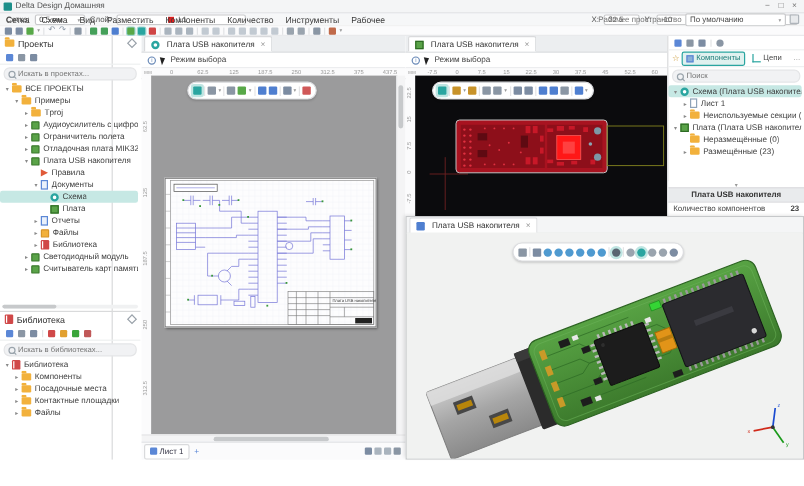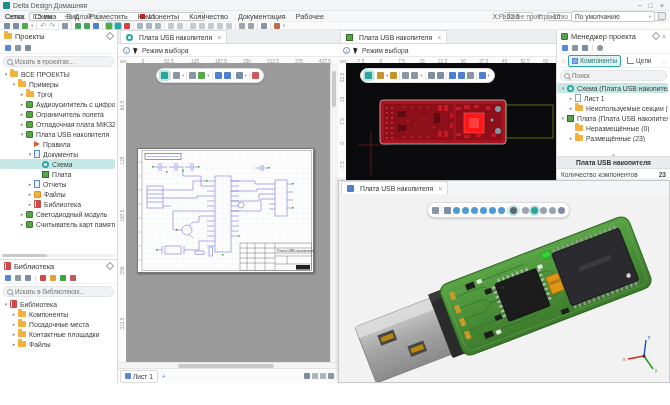--- a/index.html
+++ b/index.html
@@ -14,21 +14,21 @@
   .menubar{left:0;top:11px;width:670px;height:11px;display:flex;align-items:center;font-size:7.2px;color:#3c3c3c;border-bottom:1px solid #f0f0f1;box-sizing:border-box}
   .menubar .mi{padding:0 5px;cursor:default}
   .wslabel{margin-left:auto;color:#777;font-size:6.6px}
   .wssel{width:76px;height:9px;border:1px solid #c9cacc;border-radius:2px;background:#fff;display:flex;align-items:center;padding:0 3px;margin:0 3px;font-size:6.6px;color:#444;justify-content:space-between}
   .toolbar{left:0;top:22px;width:670px;height:8px;display:flex;align-items:center;gap:3px;padding:0 4px;box-sizing:border-box;background:#fbfbfc;border-bottom:1px solid #e9eaec}
   .tbi{width:6px;height:6px;border-radius:1px;flex:none}
   .tbi.hl{box-shadow:0 0 0 1px #9fd6d2;background:#d9efed}
   .tsep{width:1px;height:6px;background:#e2e3e5;flex:none}
   .tbg{font-size:7px;color:#8b98a6;line-height:6px}
   
-  .leftcol{left:0;top:30px;width:118px;height:353px;border-right:1px solid #d9dadb;background:#fff;box-sizing:border-box}
+  .leftcol{left:0;top:30px;width:94px;height:353px;border-right:1px solid #d9dadb;background:#fff;box-sizing:border-box}
   .phead{height:12px;display:flex;align-items:center;padding:0 4px;font-size:7.4px;color:#333}
   .pin{width:4px;height:4px;border:1px solid #9aa2aa;transform:rotate(45deg);margin-left:auto;flex:none}
   .ptool{height:11px;display:flex;align-items:center;gap:4px;padding:0 5px;border-bottom:1px solid #eef0f1}
   .ptb{width:6px;height:6px;border-radius:1px;flex:none}
   .srch{height:9px;margin:2px 3px;background:#f1f2f4;border:1px solid #e4e5e7;border-radius:5px;display:flex;align-items:center;padding:0 3px;gap:2px}
   .srch input{border:0;background:transparent;font-size:6.4px;width:100%;outline:none;color:#666;padding:0;font-family:inherit}
   .mag{width:4px;height:4px;border:1px solid #9aa4ac;border-radius:50%;position:relative;flex:none}
   .mag::after{content:"";position:absolute;width:3px;height:1px;background:#9aa4ac;transform:rotate(45deg);left:3px;top:4px}
   .trow{height:10px;display:flex;align-items:center;font-size:6.8px;color:#3c3c3c;white-space:nowrap;overflow:hidden;margin-right:2px}
   .trow .chev{width:8px;flex:none;font-size:5px;color:#8a8a8a;text-align:center}
@@ -109,21 +109,21 @@
     </span>
   </div>
 
   <div class="r menubar">
     <span class="mi">Сетка</span>
     <span class="mi">Схема</span>
     <span class="mi">Вид</span>
     <span class="mi">Разместить</span>
     <span class="mi">Компоненты</span>
     <span class="mi">Количество</span>
-    <span class="mi">Документация</span>
+    <span class="mi">Инструменты</span>
     <span class="mi">Рабочее</span>
     <span class="wslabel">Рабочее пространство</span>
     <span class="wssel">
       <span>По умолчанию</span>
       <span class="pdd">▾</span>
     </span>
     <span class="iconbox" style="margin-right:4px"></span>
   </div>
 
   <div class="r toolbar">
@@ -675,26 +675,20 @@
       <span class="pi" style="background:#4f7fd0"></span>
       <span class="pi" style="background:#4f7fd0"></span>
       <span class="pi" style="background:#8a96a4"></span>
       <span class="psep"></span>
       <span class="pi" style="background:#4f7fd0"></span>
         <span class="pdd">▾</span>
     </div>
   </div>
 
   <div class="r" style="left:556px;top:30px;width:114px;height:150px;background:#fff;border-left:1px solid #d9dadb;box-sizing:border-box">
-    <div class="phead">
-      <span class="tic brd"></span>
-      <span class="nw">Менеджер проекта</span>
-      <span class="pin"></span>
-      <span style="margin-left:3px;color:#999;font-size:7px">×</span>
-    </div>
     <div class="ptool">
       <span class="ptb" style="background:#5b87d6"></span>
       <span class="ptb" style="background:#8a96a4"></span>
       <span class="ptb" style="background:#7c8ca2"></span>
       <span class="tsep"></span>
       <span class="ptb" style="background:#8a96a4;border-radius:50%"></span>
     </div>
     <div class="mtabrow">
       <span style="font-size:7px;color:#c8932a">☆</span>
       <span class="mtab on">

